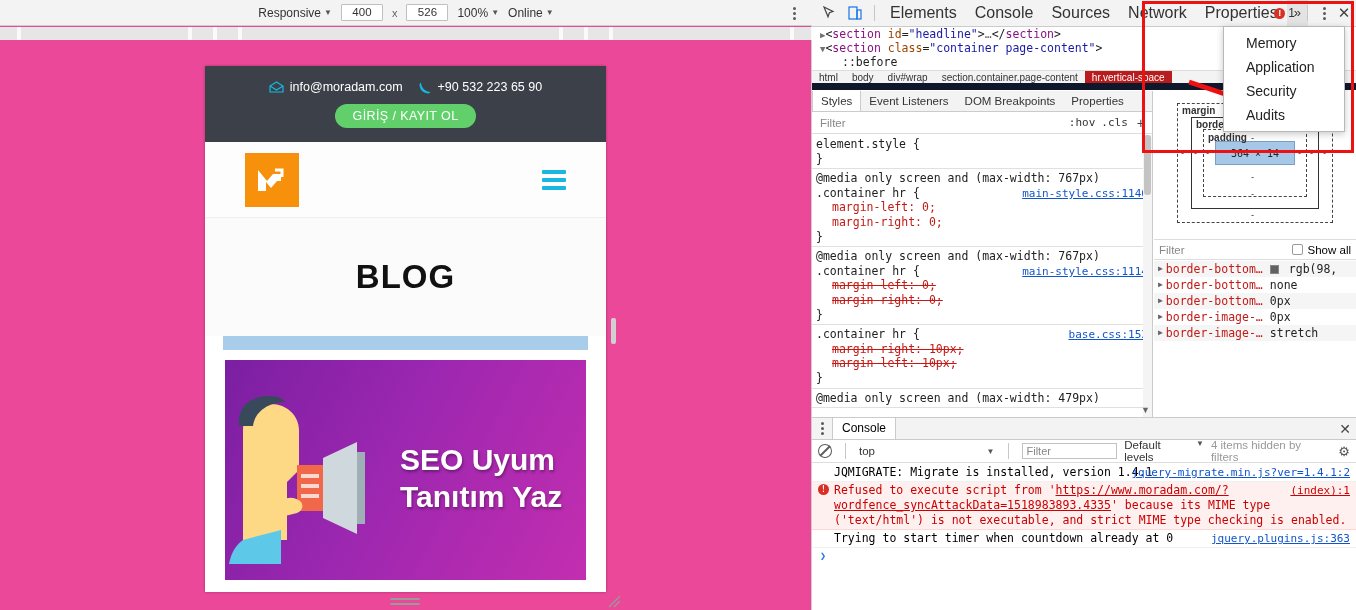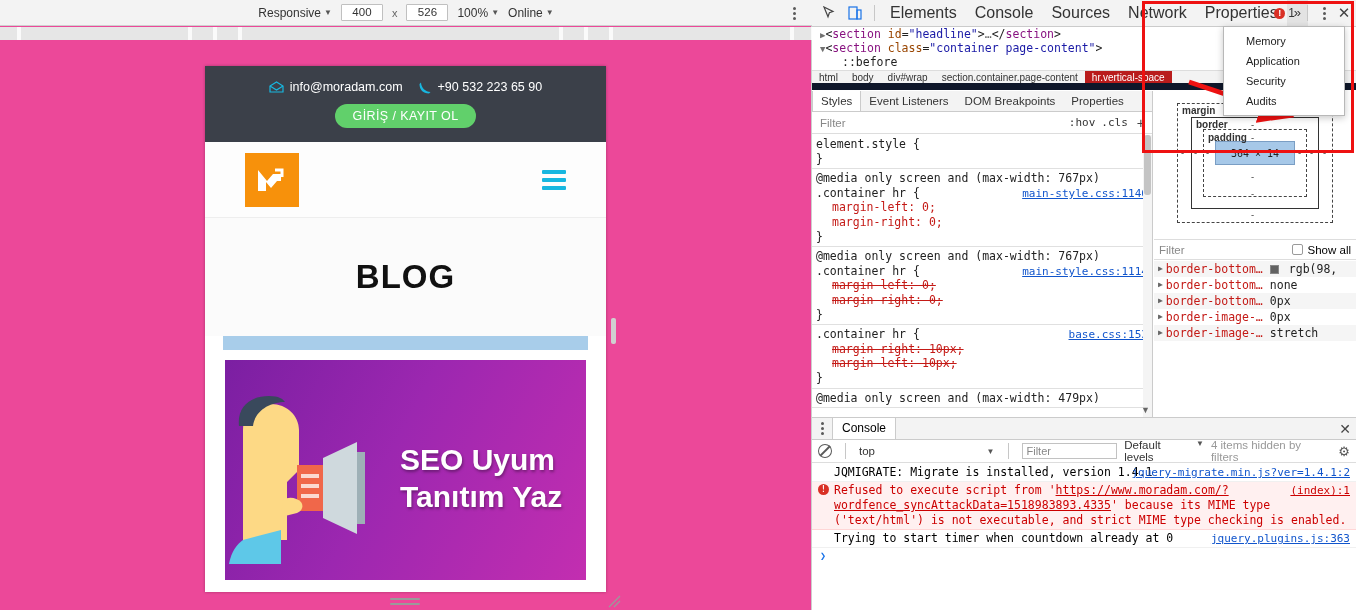--- a/index.html
+++ b/index.html
@@ -144,21 +144,21 @@
   .msg .ul { text-decoration: underline; }
   .prompt { position: relative; padding: 2px 0 2px 22px; color: #1a73e8; }
   .prompt:before { content: "\276F"; position: absolute; left: 8px; font-size: 10px; }
 
   
   .ann-box { position: absolute; border: 3px solid #ee1111; pointer-events: none; }
   .ann-arrow { position: absolute; pointer-events: none; }
 
   
   .menu { position: absolute; left: 1223px; top: 26px; width: 122px; background: #fff; border: 1px solid #b8b8b8; box-shadow: 0 2px 7px rgba(0,0,0,.22); padding: 4px 0; z-index: 40; }
-  .menu-item { padding: 4px 10px 4px 22px; font-size: 11px; color: #222; cursor: pointer; white-space: nowrap; }
+  .menu-item { padding: 4px 10px 4px 22px; font-size: 14px; color: #222; cursor: pointer; white-space: nowrap; }
 </style>
 </head>
 <body>
 
 <div class="app">
 
   <div class="emu">
 
     <div class="emu-toolbar">
       <div class="tb-item">

